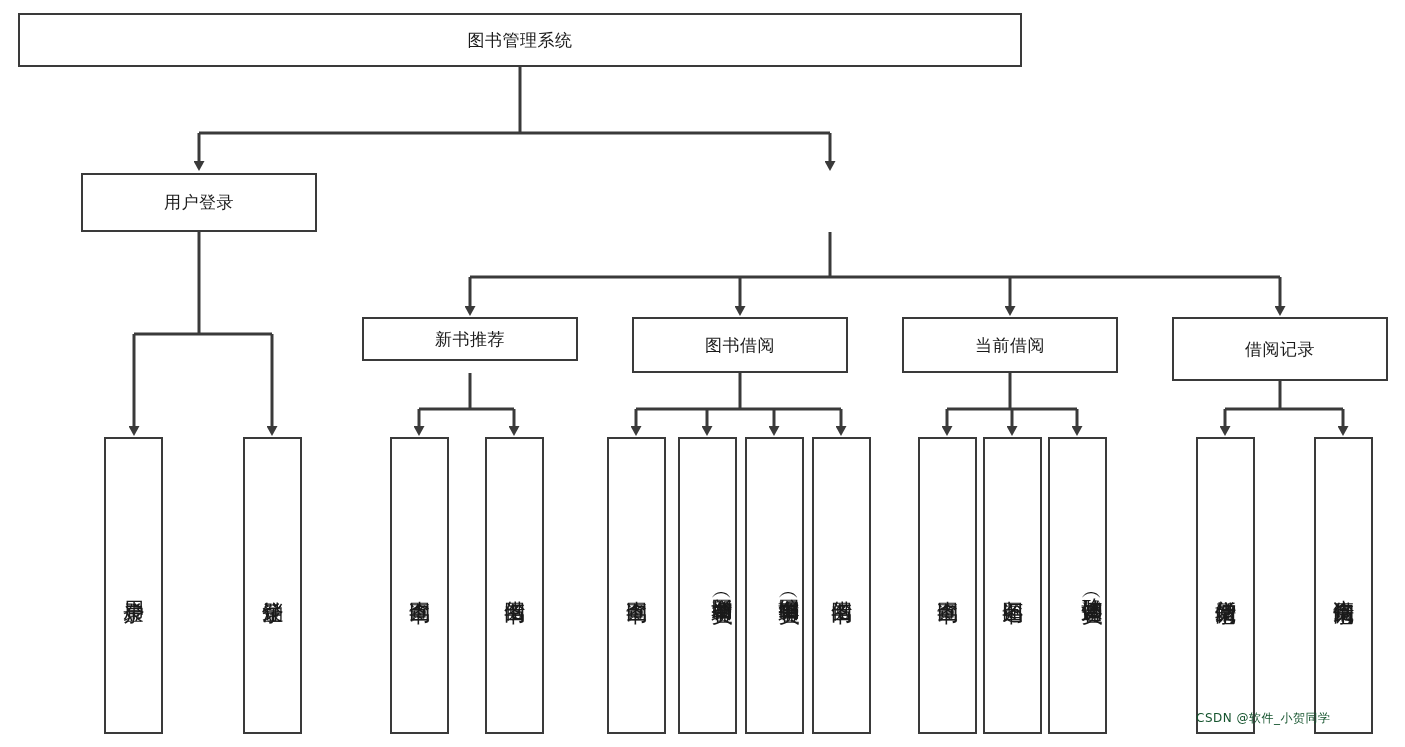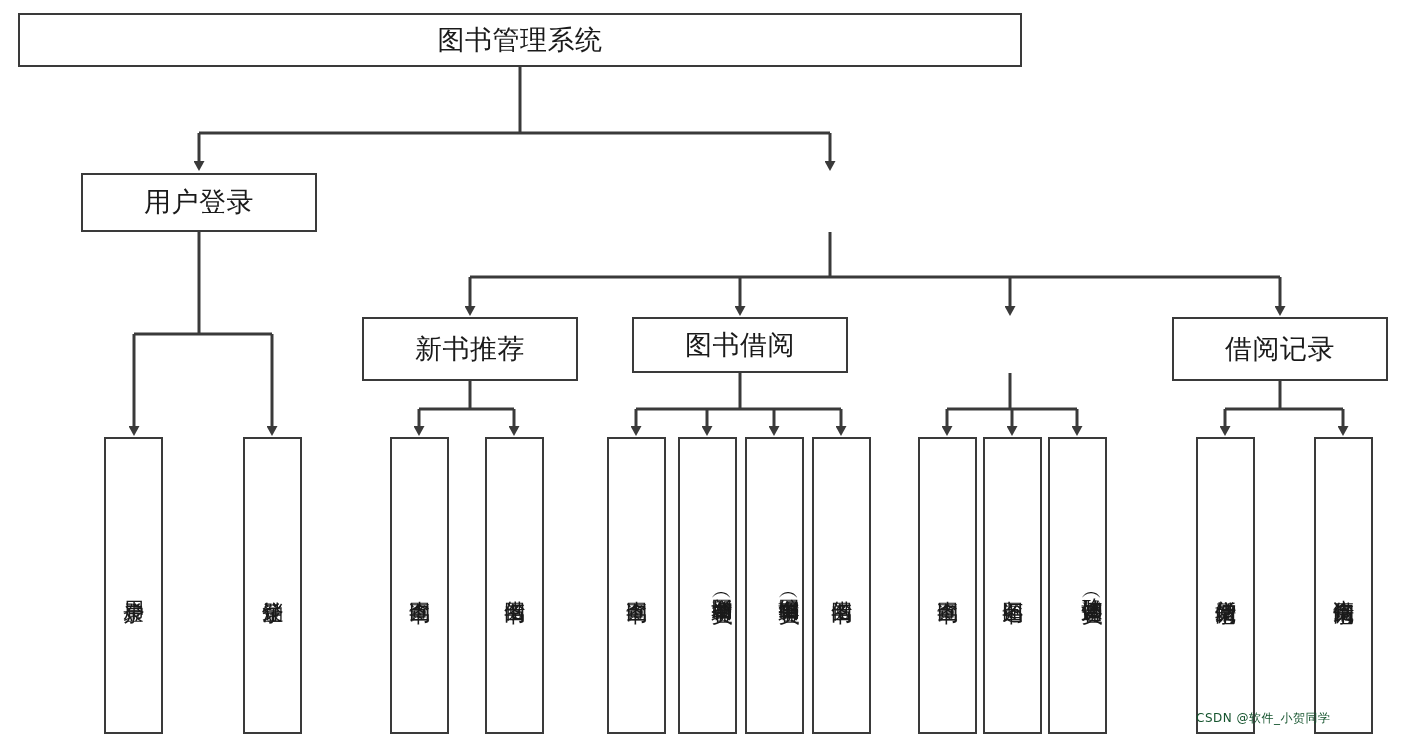--- a/index.html
+++ b/index.html
@@ -30,21 +30,21 @@
     box-sizing: border-box;
     background: #ffffff;
     border: 2px solid #3a3a3a;
     display: flex;
     align-items: center;
     justify-content: center;
     color: #1a1a1a;
     text-align: center;
   }
   .node.h {
-    font-size: 27px;
+    font-size: 17px;
     line-height: 1.2;
     letter-spacing: 0.5px;
   }
   .node.v {
     writing-mode: vertical-rl;
     text-orientation: upright;
     font-size: 21px;
     line-height: 1.25;
     letter-spacing: 1px;
     padding: 6px 0;
@@ -114,22 +114,23 @@
       <path d="M1225,409 L1343,409"></path>
       <path d="M1225,409 L1225,427" marker-end="url(#arrow)"></path>
       <path d="M1343,409 L1343,427" marker-end="url(#arrow)"></path>
     </g>
   </svg>
 
   <div class="node h" style="left:18px;top:13px;width:1004px;height:54px;">图书管理系统</div>
 
   <div class="node h" style="left:81px;top:173px;width:236px;height:59px;">用户登录</div>
 
-  <div class="node h" style="left:362px;top:317px;width:216px;height:64px;">新书推荐</div>
+  <div class="node h" style="left:362px;top:317px;width:216px;height:44px;">新书推荐</div>
   <div class="node h" style="left:632px;top:317px;width:216px;height:56px;">图书借阅</div>
+  <div class="node h" style="left:902px;top:317px;width:216px;height:56px;">当前借阅</div>
   <div class="node h" style="left:1172px;top:317px;width:216px;height:64px;">借阅记录</div>
 
   <div class="node v" style="left:104px;top:437px;width:59px;height:297px;">
     <span class="vtext">用户登录</span>
   </div>
   <div class="node v" style="left:243px;top:437px;width:59px;height:297px;">
     <span class="vtext">注销登录</span>
   </div>
   <div class="node v" style="left:390px;top:437px;width:59px;height:297px;">
     <span class="vtext">查询图书</span>

